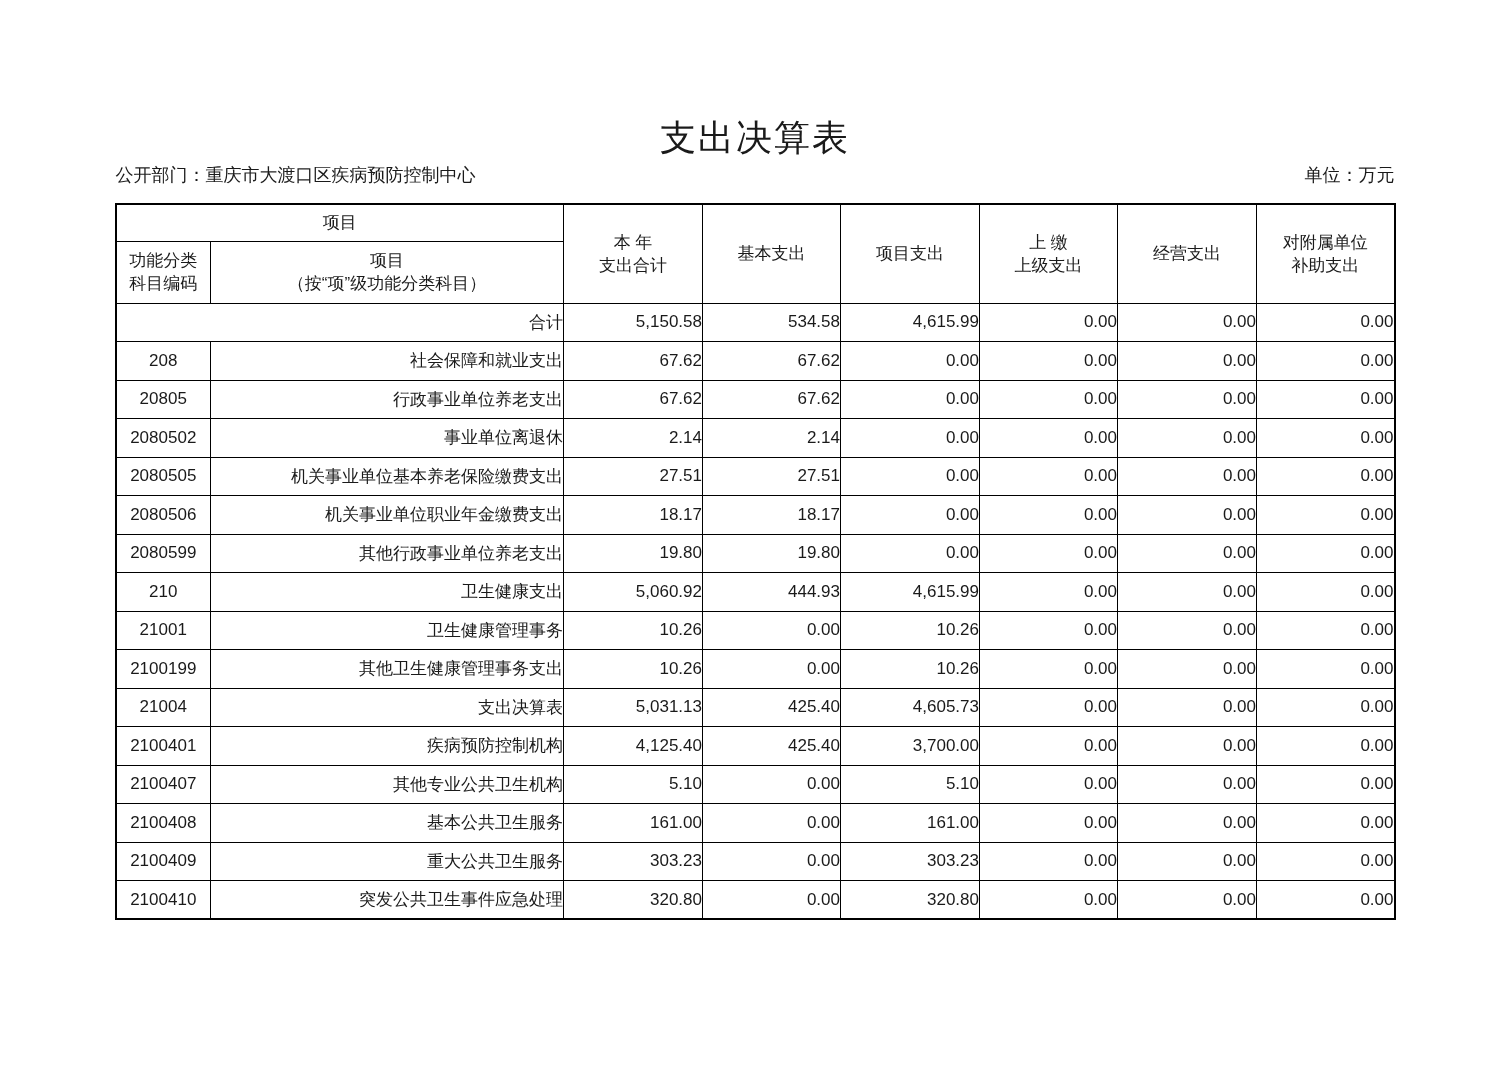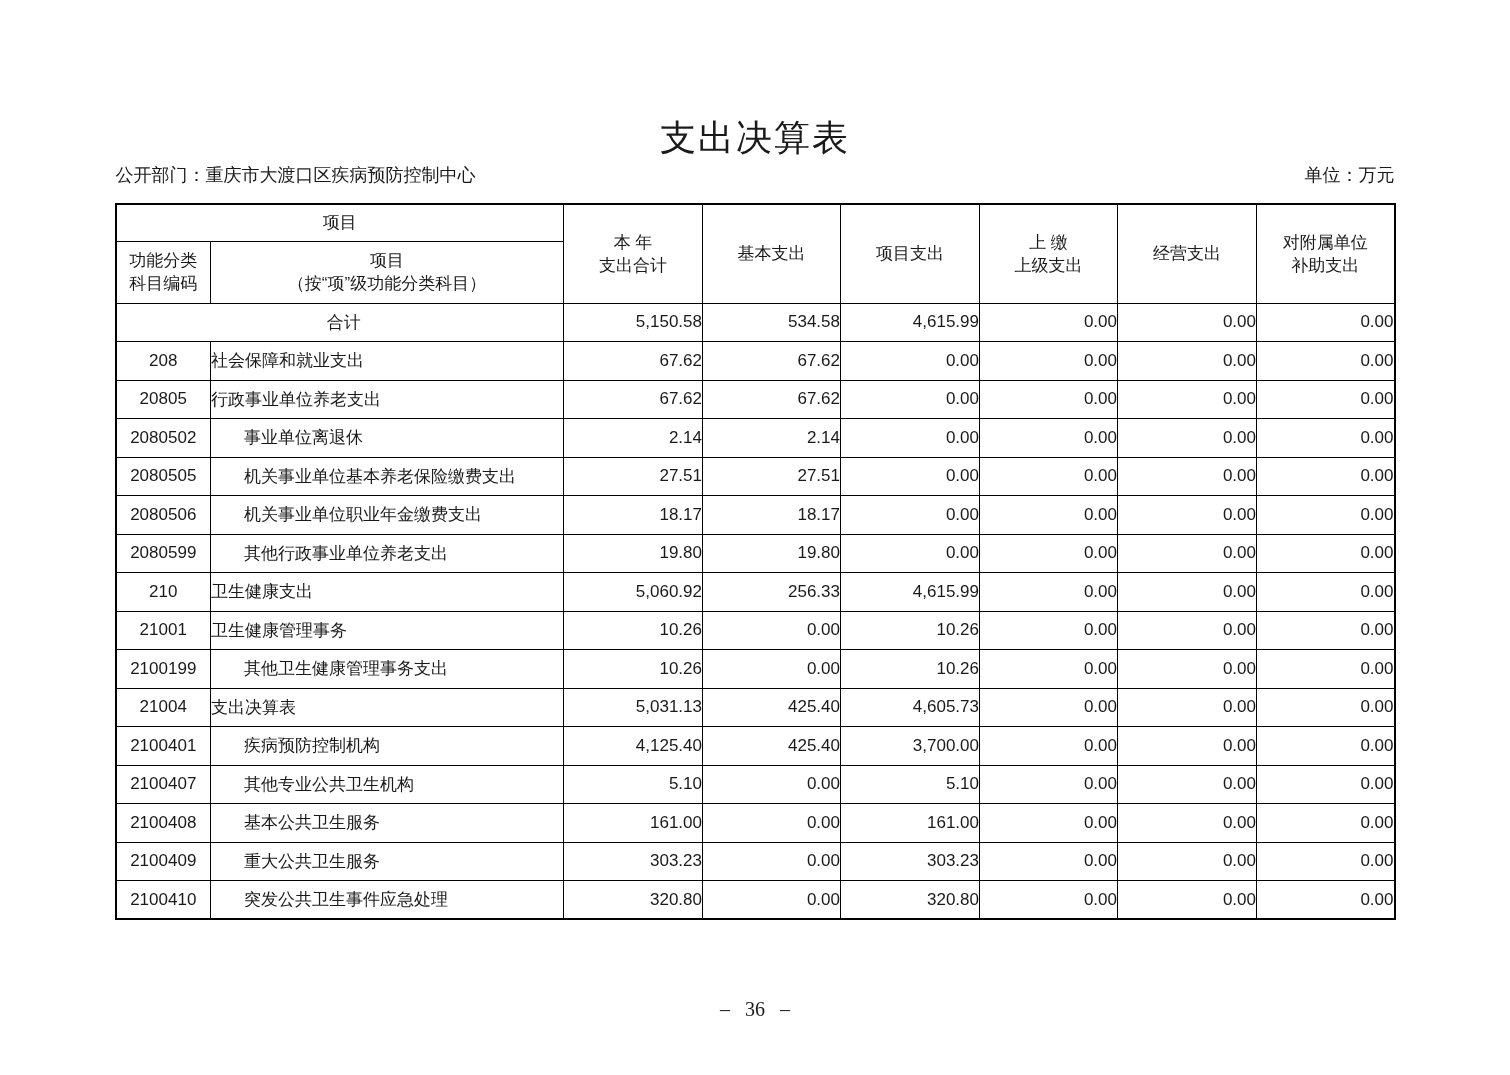--- a/index.html
+++ b/index.html
@@ -58,28 +58,28 @@
   tr.hrow1 { height: 37px; }
   tr.hrow2 { height: 62px; }
   tbody tr { height: 38.5px; }
   td.code {
     text-align: center;
     padding-left: 10px;
     font-size: 17px;
     font-family: "Liberation Sans", "DejaVu Sans", sans-serif;
   }
   td.name {
-    text-align: left;
+    text-align: right;
     padding-left: 14px;
     font-size: 17px;
     font-family: "Liberation Serif", "DejaVu Serif", serif;
   }
   td.name.indent { padding-left: 33px; }
   td.name.total {
-    text-align: center;
+    text-align: right;
     padding-left: 8px;
   }
   td.num {
     text-align: right;
     padding-right: 10px;
     font-size: 17px;
     font-family: "Liberation Sans", "DejaVu Sans", sans-serif;
   }
   .pageno {
     margin-top: 78px;
@@ -209,21 +209,21 @@
           <td class="num">19.80</td>
           <td class="num">0.00</td>
           <td class="num">0.00</td>
           <td class="num">0.00</td>
           <td class="num">0.00</td>
         </tr>
         <tr>
           <td class="code">210</td>
           <td class="name">卫生健康支出</td>
           <td class="num">5,060.92</td>
-          <td class="num">256.33</td>
+          <td class="num">444.93</td>
           <td class="num">4,615.99</td>
           <td class="num">0.00</td>
           <td class="num">0.00</td>
           <td class="num">0.00</td>
         </tr>
         <tr>
           <td class="code">21001</td>
           <td class="name">卫生健康管理事务</td>
           <td class="num">10.26</td>
           <td class="num">0.00</td>
@@ -298,15 +298,14 @@
           <td class="num">320.80</td>
           <td class="num">0.00</td>
           <td class="num">320.80</td>
           <td class="num">0.00</td>
           <td class="num">0.00</td>
           <td class="num">0.00</td>
         </tr>
       </tbody>
   </table>
 
-  <div class="pageno">– 36 –</div>
 
 </div>
 
 </body></html>

